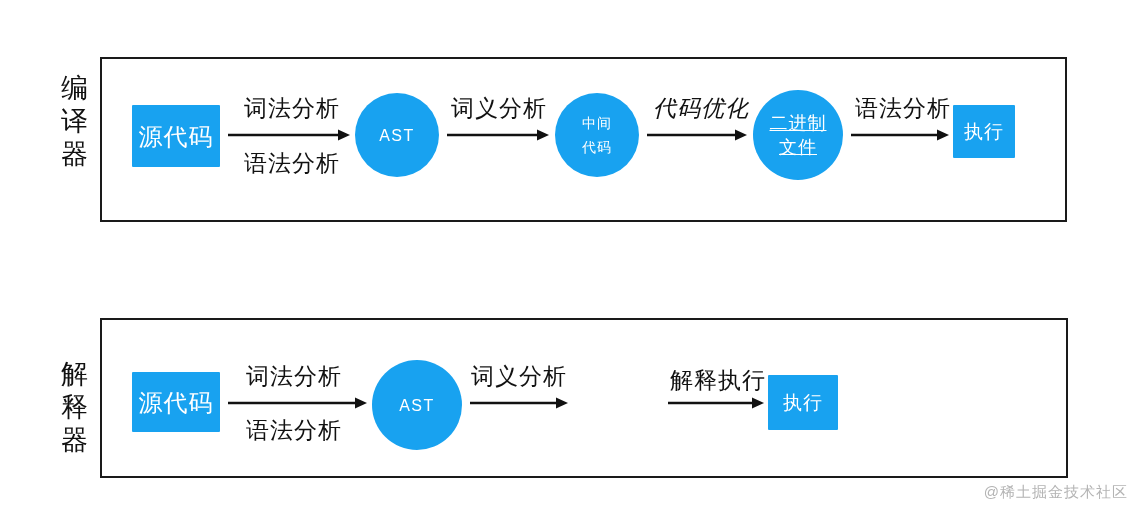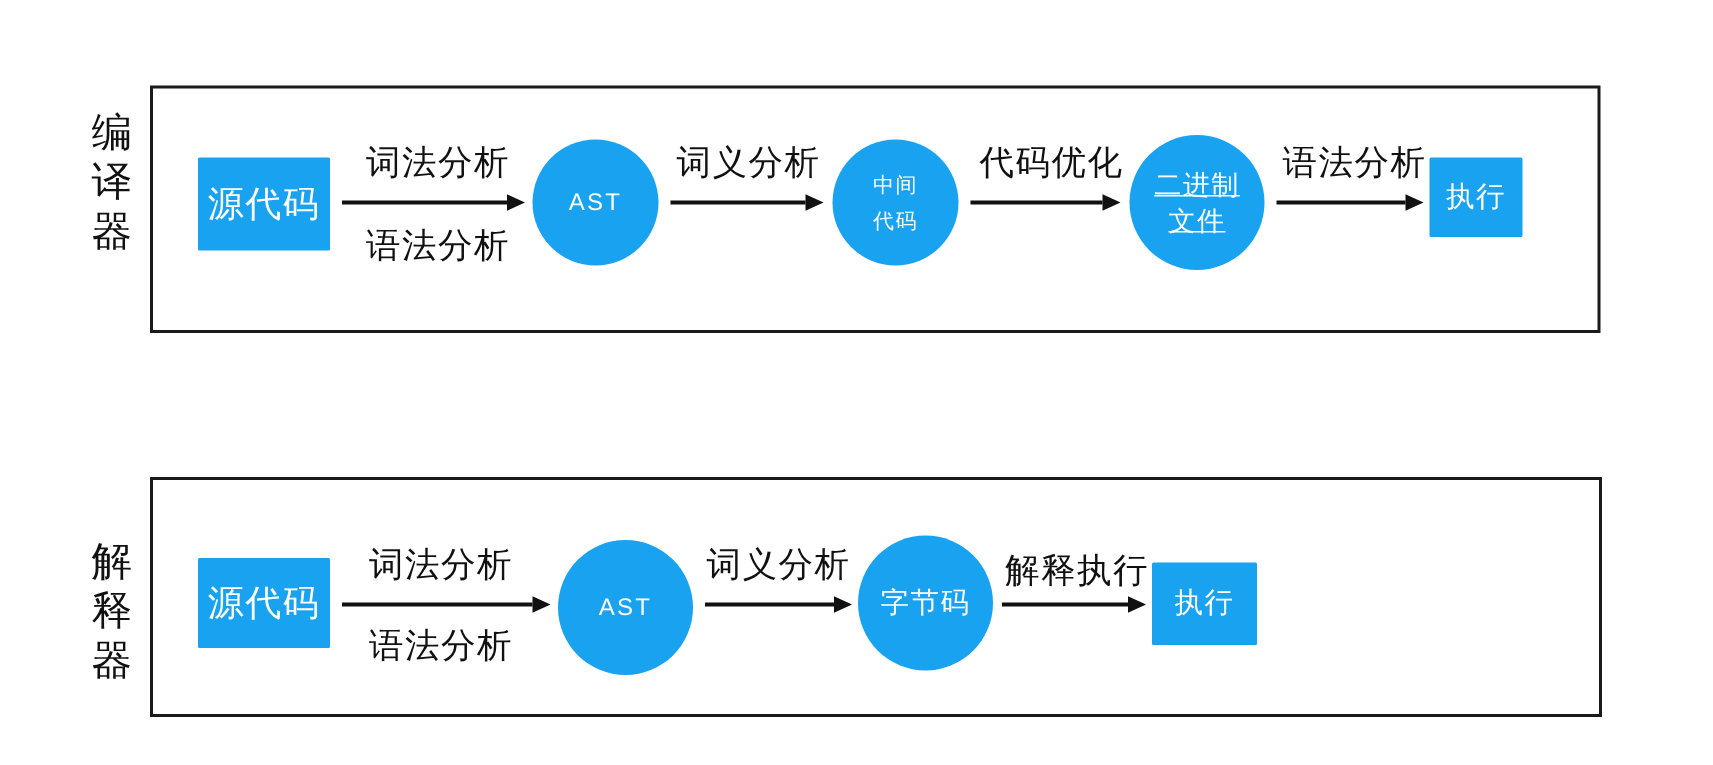--- a/index.html
+++ b/index.html
@@ -140,21 +140,21 @@
 
   <div class="node circle" id="node-c-ir">中间
 代码</div>
 
   <div class="arrow" style="left:647px; top:128px; width:100px;">
     <svg width="100" height="14" viewBox="0 0 100 14">
       <line x1="0" y1="7" x2="88" y2="7" stroke="#111111" stroke-width="2.6"></line>
       <polygon points="88,1.5 100,7 88,12.5" fill="#111111"></polygon>
     </svg>
   </div>
-  <div class="edge-label" style="left:653px; top:98px;">代码优化</div>
+  <div class="edge-label" style="left:653px; top:98px;font-style:italic;">代码优化</div>
 
   <div class="node circle" id="node-c-bin">二进制
 文件</div>
 
   <div class="arrow" style="left:851px; top:128px; width:98px;">
     <svg width="98" height="14" viewBox="0 0 98 14">
       <line x1="0" y1="7" x2="86" y2="7" stroke="#111111" stroke-width="2.6"></line>
       <polygon points="86,1.5 98,7 86,12.5" fill="#111111"></polygon>
     </svg>
   </div>
@@ -180,26 +180,26 @@
   <div class="node circle ast" id="node-i-ast">AST</div>
 
   <div class="arrow" style="left:470px; top:396px; width:98px;">
     <svg width="98" height="14" viewBox="0 0 98 14">
       <line x1="0" y1="7" x2="86" y2="7" stroke="#111111" stroke-width="2.6"></line>
       <polygon points="86,1.5 98,7 86,12.5" fill="#111111"></polygon>
     </svg>
   </div>
   <div class="edge-label" style="left:471px; top:366px;">词义分析</div>
 
-  <div class="node circle" id="node-i-byte">字节码</div>
 
   <div class="arrow" style="left:668px; top:396px; width:96px;">
     <svg width="96" height="14" viewBox="0 0 96 14">
       <line x1="0" y1="7" x2="84" y2="7" stroke="#111111" stroke-width="2.6"></line>
       <polygon points="84,1.5 96,7 84,12.5" fill="#111111"></polygon>
     </svg>
   </div>
   <div class="edge-label" style="left:670px; top:370px;">解释执行</div>
 
   <div class="node rect" id="node-i-exec">执行</div>
 
+  <div id="watermark">@稀土掘金技术社区</div>
 
 </div>
 
 </body></html>

